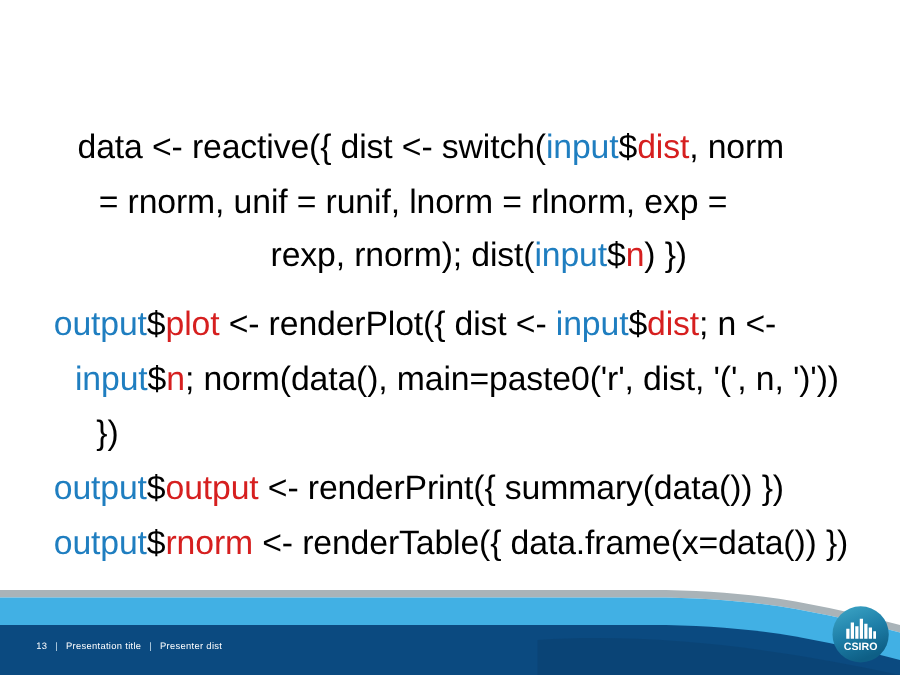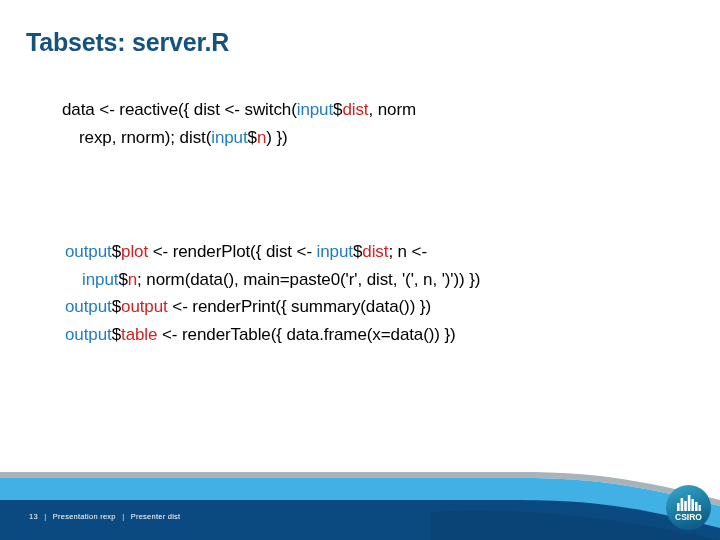--- a/index.html
+++ b/index.html
@@ -40,37 +40,37 @@
 
   
   .body-area {
     position: absolute;
     left: 0;
     top: 96px;
     width: 720px;
   }
 
   .code-block {
-    font-size: 17px;
+    font-size: 27px;
     line-height: 1.62;
     color: #000000;
     text-indent: -17px;
     letter-spacing: -0.1px;
   }
 
   .block-1 {
     position: absolute;
     left: 62px;
     top: 0px;
     width: 625px;
   }
 
   .block-2 {
     position: absolute;
-    left: 65px;
+    left: 43px;
     top: 142px;
     width: 640px;
   }
 
   .tok-blue { color: #1f7ec0; }
   .tok-red  { color: #d61f1f; }
   .tok-black { color: #000000; }
 
   
   .footer {
@@ -107,55 +107,55 @@
     width: 47px;
     height: 47px;
     text-align: right;
   }
 </style>
 </head>
 <body>
 
 <div class="slide">
 
-  <div class="slide-title">Tabsets: server.R</div>
 
   <div class="body-area">
 
     <div class="code-block block-1" id="block1">
         <div style="padding-left: 17px;"><span class="tok-black">data &lt;- reactive({ dist &lt;- switch(</span><span class="tok-blue">input</span><span class="tok-black">$</span><span class="tok-red">dist</span><span class="tok-black">, norm</span></div>
-        <div style="padding-left: 34px;"><span class="tok-black">rexp, rnorm); dist(</span><span class="tok-blue">input</span><span class="tok-black">$</span><span class="tok-red">n</span><span class="tok-black">) })</span></div>
+        <div style="padding-left: 34px;"><span class="tok-black">= rnorm, unif = runif, lnorm = rlnorm, exp =</span></div>
+        <div style="padding-left: 34px; text-align: center;"><span class="tok-black">rexp, rnorm); dist(</span><span class="tok-blue">input</span><span class="tok-black">$</span><span class="tok-red">n</span><span class="tok-black">) })</span></div>
       </div>
 
     <div class="code-block block-2" id="block2">
         <div style="padding-left: 17px;"><span class="tok-blue">output</span><span class="tok-black">$</span><span class="tok-red">plot</span><span class="tok-black"> &lt;- renderPlot({ dist &lt;- </span><span class="tok-blue">input</span><span class="tok-black">$</span><span class="tok-red">dist</span><span class="tok-black">; n &lt;-</span></div>
         <div style="padding-left: 34px;"><span class="tok-blue">input</span><span class="tok-black">$</span><span class="tok-red">n</span><span class="tok-black">; norm(data(), main=paste0('r', dist, '(', n, ')')) })</span></div>
         <div style="padding-left: 17px;"><span class="tok-blue">output</span><span class="tok-black">$</span><span class="tok-red">output</span><span class="tok-black"> &lt;- renderPrint({ summary(data()) })</span></div>
-        <div style="padding-left: 17px;"><span class="tok-blue">output</span><span class="tok-black">$</span><span class="tok-red">table</span><span class="tok-black"> &lt;- renderTable({ data.frame(x=data()) })</span></div>
+        <div style="padding-left: 17px;"><span class="tok-blue">output</span><span class="tok-black">$</span><span class="tok-red">rnorm</span><span class="tok-black"> &lt;- renderTable({ data.frame(x=data()) })</span></div>
       </div>
 
   </div>
 
   <div class="footer">
     <svg width="720" height="74" viewBox="0 0 720 74" xmlns="http://www.w3.org/2000/svg">
 
       <path d="M0,6 L520,6 C600,6 650,16 720,34 L720,40 C650,22 600,12 520,12 L0,12 Z" fill="#a9b3b8"></path>
 
       <path d="M0,12 L520,12 C600,12 650,22 720,40 L720,66 C650,48 600,38 520,38 L0,38 Z" fill="#41b0e4"></path>
 
       <path d="M0,34 L520,34 C600,34 650,44 720,62 L720,74 L0,74 Z" fill="#0b4a80"></path>
 
       <path d="M430,46 C520,40 620,52 720,74 L430,74 Z" fill="#0b3f6e" opacity="0.55"></path>
     </svg>
   </div>
 
   <div class="footer-text">
     <span>13</span>
     <span class="sep">|</span>
-    <span>Presentation rexp</span>
+    <span>Presentation title</span>
     <span class="sep">|</span>
     <span>Presenter dist</span>
   </div>
 
   <div class="logo">
     <svg width="47" height="47" viewBox="0 0 47 47" xmlns="http://www.w3.org/2000/svg">
       <defs>
         <linearGradient id="lg" x1="0" y1="0" x2="0.4" y2="1">
           <stop offset="0%" stop-color="#3fa8c8"></stop>
           <stop offset="55%" stop-color="#1e7fa8"></stop>

